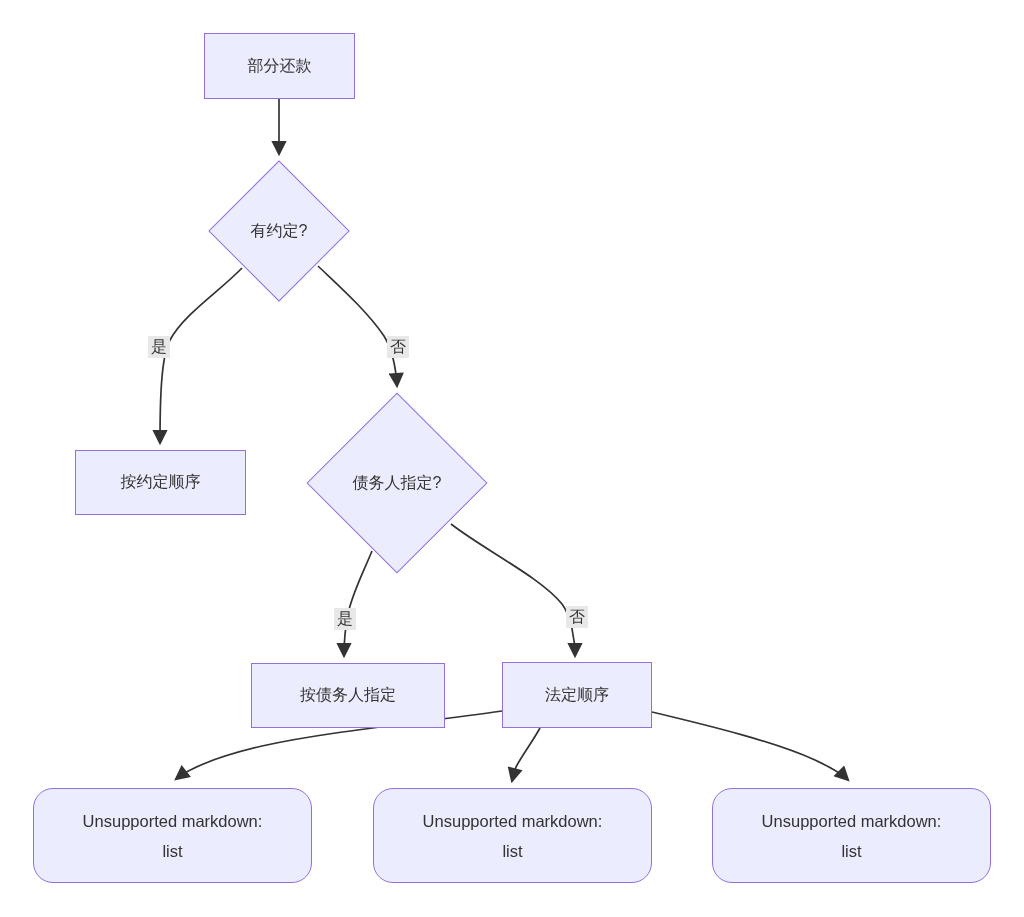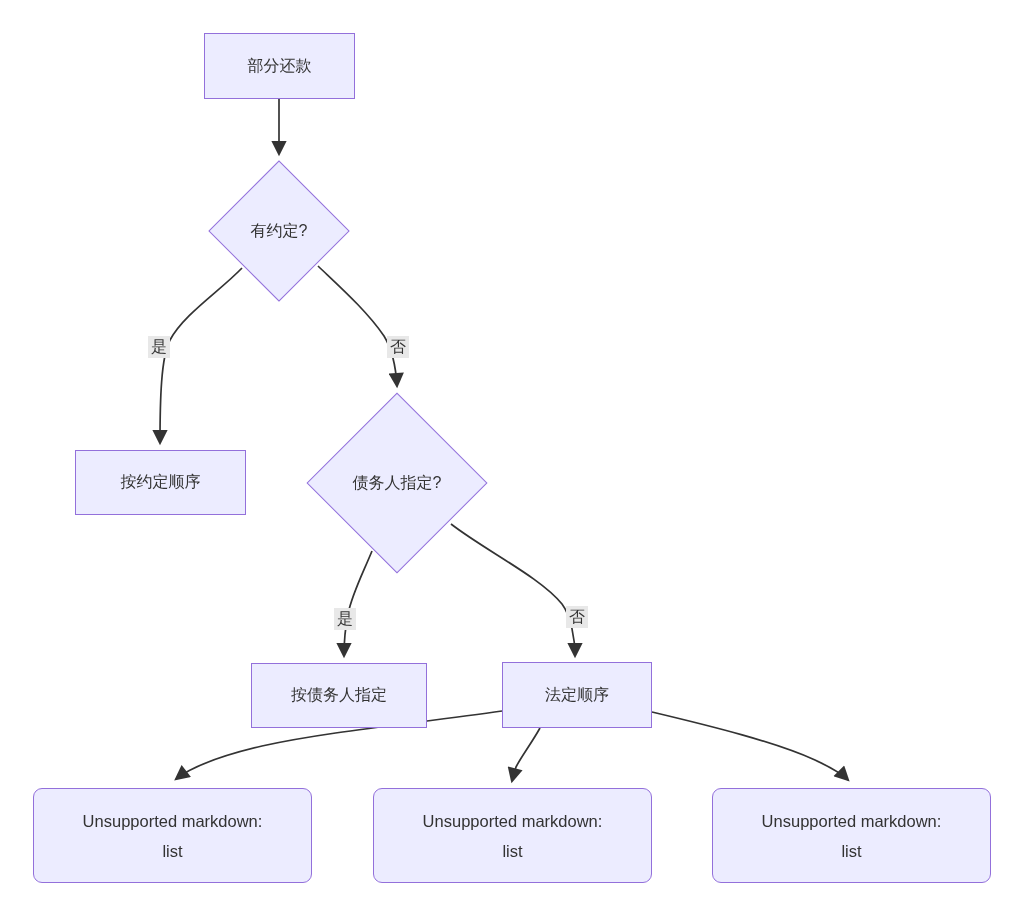--- a/index.html
+++ b/index.html
@@ -25,21 +25,21 @@
     justify-content: center;
     background: var(--node-fill, #ECECFF);
     border: 1px solid var(--node-border, #9370DB);
     color: var(--text-color, #333333);
     font-size: 16px;
     text-align: center;
     z-index: 2;
     white-space: nowrap;
   }
   .node.rounded {
-    border-radius: 9px;
+    border-radius: 20px;
     flex-direction: column;
     line-height: 30px;
     font-size: 16.5px;
     white-space: normal;
   }
   .diamond {
     position: absolute;
     box-sizing: border-box;
     transform: rotate(45deg);
     background: var(--node-fill, #ECECFF);
@@ -89,21 +89,21 @@
       <path d="M 502 711 C 420 723, 330 731, 262 746 C 228 754, 194 765, 176 779" marker-end="url(#arrow)"></path>
       <path d="M 540 728 C 531 744, 521 757, 516 767 C 514 772, 513 777, 512 781" marker-end="url(#arrow)"></path>
       <path d="M 652 712 C 715 727, 775 742, 815 760 C 830 767, 841 773, 848 780" marker-end="url(#arrow)"></path>
     </g>
   </svg>
 
   <div class="node" style="left:204px; top:33px; width:151px; height:66px;">部分还款</div>
 
   <div class="node" style="left:75px; top:450px; width:171px; height:65px;">按约定顺序</div>
 
-  <div class="node" style="left:251px; top:663px; width:176px; height:65px;">按债务人指定</div>
+  <div class="node" style="left:251px; top:663px; width:194px; height:65px;">按债务人指定</div>
 
   <div class="node" style="left:502px; top:662px; width:150px; height:66px;font-family:Liberation Mono, monospace;">法定顺序</div>
 
   <div class="diamond" style="left:229px; top:181px; width:100px; height:100px;">
     <div class="dlabel">有约定?</div>
   </div>
 
   <div class="diamond" style="left:333px; top:419px; width:128px; height:128px;">
     <div class="dlabel">债务人指定?</div>
   </div>

